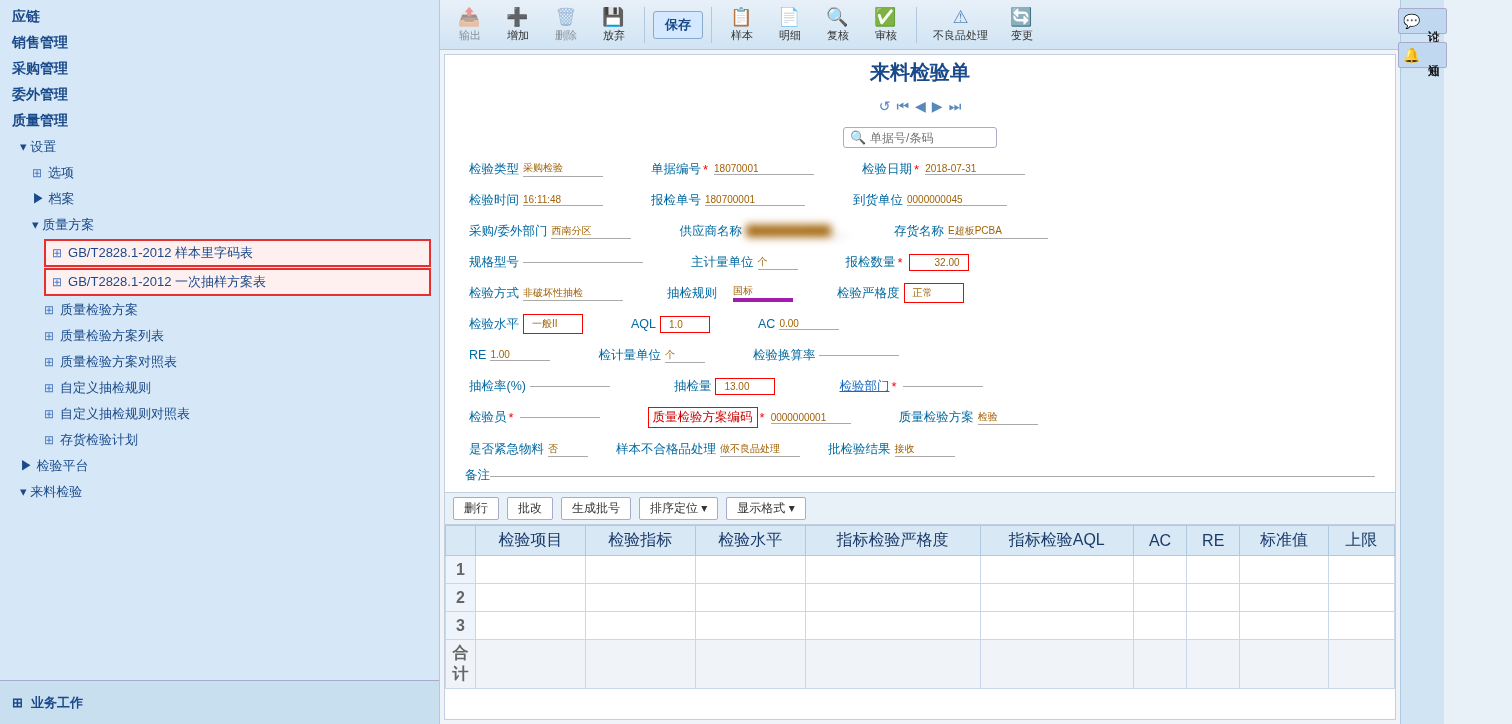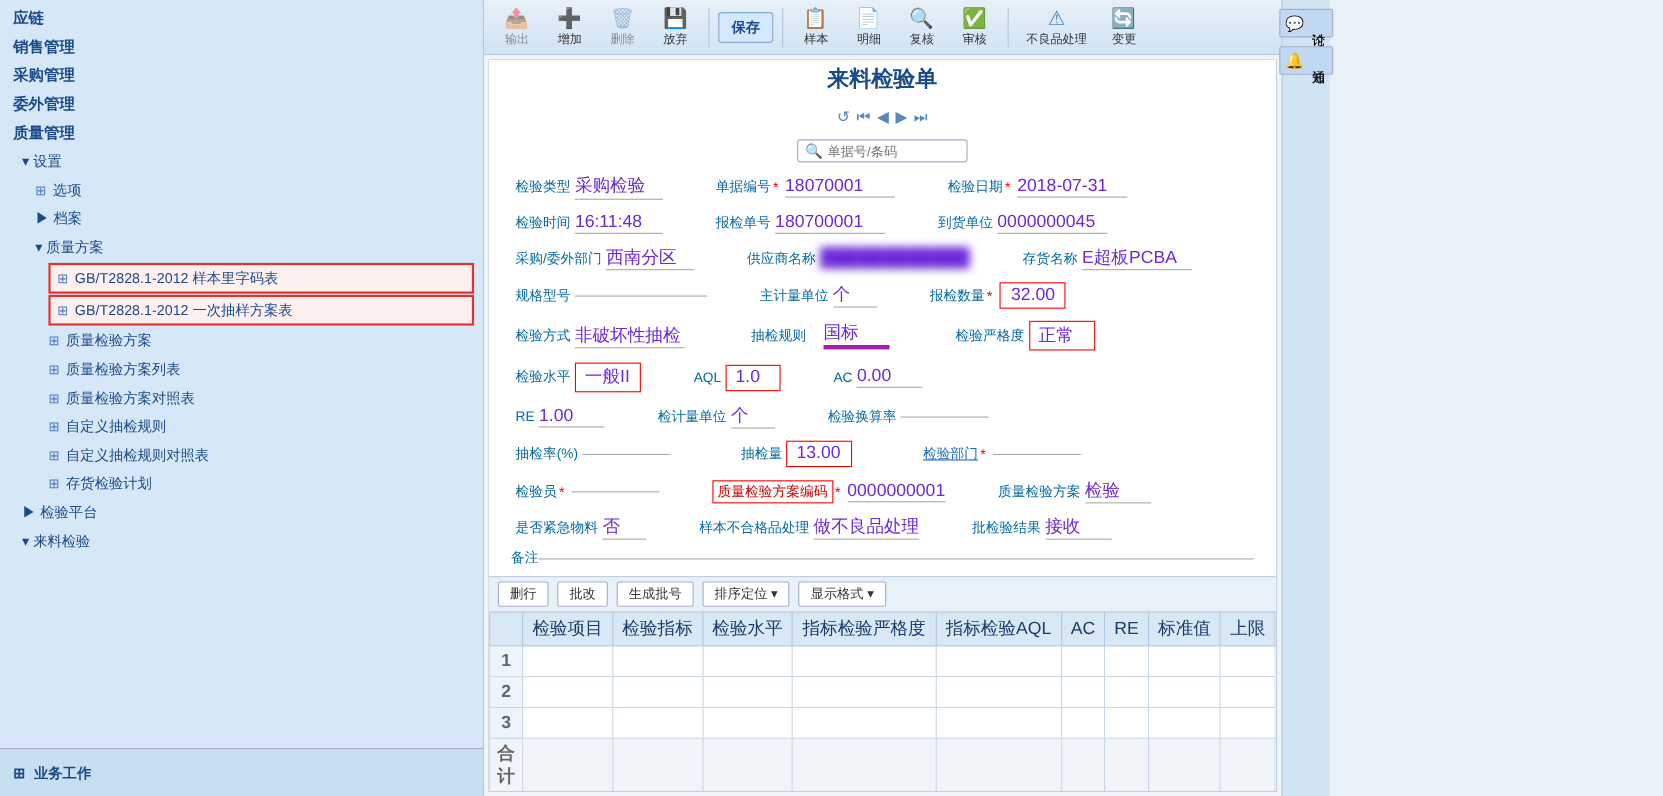--- a/index.html
+++ b/index.html
@@ -1,18 +1,18 @@
 <!DOCTYPE html>
 <html><head>
   <meta charset="utf-8">
   <style>
     * { box-sizing: border-box; margin: 0; padding: 0; }
     body { font-family: 'Microsoft YaHei', SimHei, sans-serif; font-size: 13px; background: #e8f0f8; overflow: hidden; width: 1512px; height: 724px; }
 
-    .app-layout { display: flex; width: 1209px; height: 724px; }
+    .app-layout { display: flex; width: 1444px; height: 724px; }
 
     
     .sidebar { width: 440px; background: #d6e8f7; border-right: 1px solid #b0c8e0; display: flex; flex-direction: column; }
     .sidebar-content { flex: 1; overflow-y: auto; padding: 4px 0; }
     .sidebar-item { padding: 4px 12px; cursor: pointer; color: #1a4a8a; }
     .sidebar-item.level1 { font-size: 14px; font-weight: bold; }
     .sidebar-item.level2 { padding-left: 20px; }
     .sidebar-item.level3 { padding-left: 32px; display: flex; align-items: center; gap: 6px; }
     .sidebar-item.level3 .icon { color: #4a7abf; font-size: 12px; }
     .sidebar-item.level4 { padding-left: 44px; display: flex; align-items: center; gap: 6px; }
@@ -49,21 +49,21 @@
     .data-table .row-num { width: 30px; background: #eef4fb; color: #666; font-weight: bold; }
     .data-table .total-row td { background: #f0f4f8; font-weight: bold; }
     .col-num { width: 30px; }
 
     
     .right-panel { width: 44px; background: #d0e4f4; border-left: 1px solid #b0c8e0; display: flex; flex-direction: column; align-items: center; padding-top: 8px; gap: 8px; }
 
     .blurred { filter: blur(3px); }
     .form-cell { display: flex; align-items: center; padding: 3px 4px; flex-wrap: nowrap; min-height: 26px; }
     .label { color: #0369a1; white-space: nowrap; font-size: 12.5px; }
-    .value { color: #6d28d9; margin-left: 4px; font-size: 16px; white-space: nowrap; }
+    .value { color: #a16207; margin-left: 4px; font-size: 10px; white-space: nowrap; }
     .req { color: red; margin: 0 2px; font-size: 13px; }
   </style>
 </head>
 <body>
 
 <div class="app-layout">
 
   <div class="sidebar">
     <div class="sidebar-content">
       <div class="sidebar-item level1">
@@ -266,21 +266,21 @@
             <span class="label">主计量单位</span>
             <span class="value" style="border-bottom:1px solid #aaa; min-width:40px;">个</span>
           </div>
           <div class="form-cell">
             <span class="label">报检数量</span>
             <span class="req">*</span>
             <span class="value" style="border:1.5px solid red; padding:2px 8px; min-width:60px; text-align:right;">32.00</span>
           </div>
         </div>
 
-        <div style="display:flex; align-items:center; margin-bottom:5px; gap:52px;">
+        <div style="display:flex; align-items:center; margin-bottom:5px; gap:36px;">
           <div class="form-cell">
             <span class="label">检验方式</span>
             <span class="value" style="border-bottom:1px solid #aaa; min-width:100px;">非破坏性抽检</span>
           </div>
           <div class="form-cell">
             <span class="label">抽检规则</span>
             <span class="value" style="border-bottom:4px solid #a21caf; min-width:60px;margin-left:16px;">国标</span>
           </div>
           <div class="form-cell">
             <span class="label">检验严格度</span>
@@ -344,21 +344,21 @@
             <span class="label" style="border:1.5px solid red; padding:1px 4px; color:#cc0000;">质量检验方案编码</span>
             <span class="req">*</span>
             <span class="value" style="border-bottom:1px solid #aaa; min-width:80px;">0000000001</span>
           </div>
           <div class="form-cell">
             <span class="label">质量检验方案</span>
             <span class="value" style="border-bottom:1px solid #aaa; min-width:60px;">检验</span>
           </div>
         </div>
 
-        <div style="display:flex; align-items:flex-end; margin-bottom:5px; gap:40px;">
+        <div style="display:flex; align-items:flex-end; margin-bottom:5px; gap:20px;">
           <div class="form-cell">
             <span class="label">是否紧急物料</span>
             <span class="value" style="border-bottom:1px solid #aaa; min-width:40px;">否</span>
           </div>
           <div class="form-cell">
             <span class="label">样本不合格品处理</span>
             <span class="value" style="border-bottom:1px solid #aaa; min-width:80px;">做不良品处理</span>
           </div>
           <div class="form-cell">
             <span class="label">批检验结果</span>

